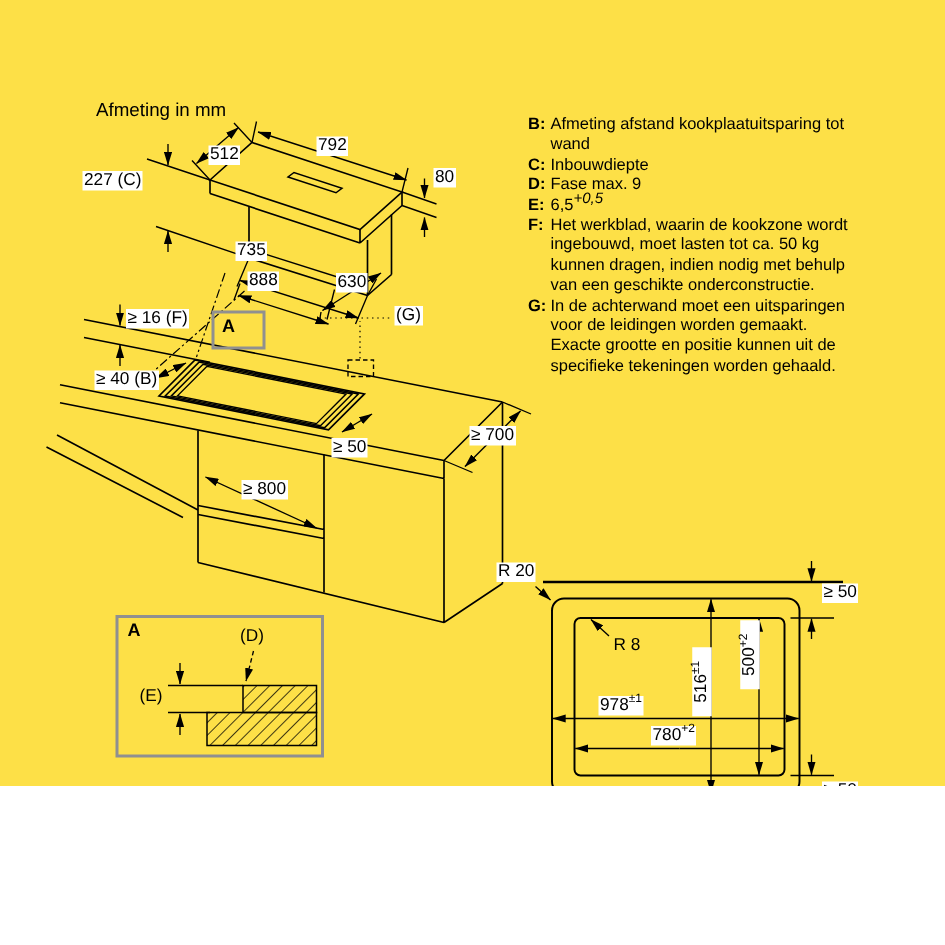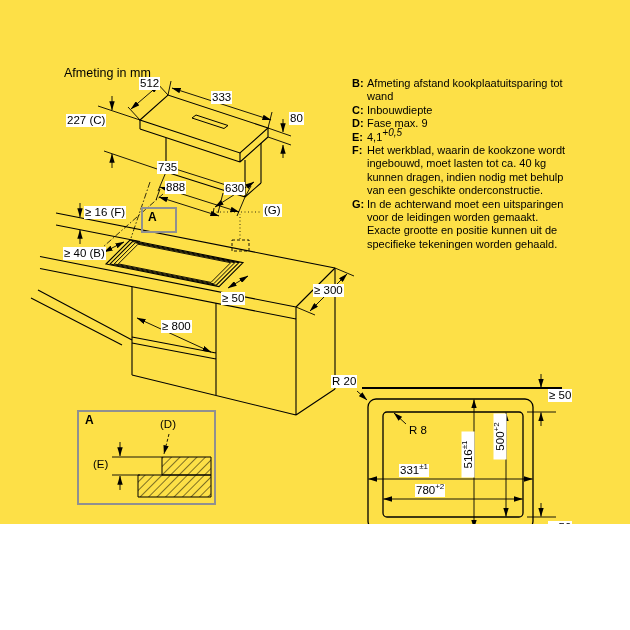--- a/index.html
+++ b/index.html
@@ -170,69 +170,69 @@
         <line x1="541" y1="374" x2="541" y2="387.5" marker-end="url(#ah)"></line>
         <line x1="541" y1="426" x2="541" y2="412.5" marker-end="url(#ah)"></line>
         <line x1="541" y1="503" x2="541" y2="516.5" marker-end="url(#ah)"></line>
         <line x1="541" y1="559" x2="541" y2="545.5" marker-end="url(#ah)"></line>
       </g>
     </g>
   </svg>
 
   <div class="title nobg">Afmeting in mm</div>
 
-  <div class="lbl" style="left:139px;top:77px">512</div>
-  <div class="lbl" style="left:211px;top:91px">333</div>
+  <div class="lbl" style="left:139px;top:97px">512</div>
+  <div class="lbl" style="left:211px;top:91px">792</div>
   <div class="lbl" style="left:289px;top:112px">80</div>
-  <div class="lbl" style="left:66px;top:114px">227 (C)</div>
+  <div class="lbl" style="left:55px;top:114px">227 (C)</div>
   <div class="lbl" style="left:157px;top:161px">735</div>
   <div class="lbl" style="left:165px;top:181px">888</div>
   <div class="lbl" style="left:224px;top:182px">630</div>
 
   <div class="lbl" style="left:84px;top:206px">≥ 16 (F)</div>
   <div class="lbl bold nobg" style="left:147px;top:211px">A</div>
   <div class="lbl" style="left:263px;top:204px">(G)</div>
   <div class="lbl" style="left:63px;top:247px">≥ 40 (B)</div>
   <div class="lbl" style="left:221px;top:292px">≥ 50</div>
-  <div class="lbl" style="left:313px;top:284px">≥ 300</div>
+  <div class="lbl" style="left:313px;top:284px">≥ 700</div>
   <div class="lbl" style="left:161px;top:320px">≥ 800</div>
 
   <div class="lbl bold nobg" style="left:84px;top:414px">A</div>
   <div class="lbl nobg" style="left:159px;top:418px">(D)</div>
   <div class="lbl nobg" style="left:92px;top:458px">(E)</div>
 
   <div class="lbl" style="left:331px;top:375px">R 20</div>
   <div class="lbl nobg" style="left:408px;top:424px">R 8</div>
-  <div class="lbl" style="left:399px;top:464px"><span>331</span><sup>±1</sup></div>
-  <div class="lbl" style="left:415px;top:484px"><span>780</span><sup>+2</sup></div>
+  <div class="lbl" style="left:399px;top:464px"><span>978</span><sup>±1</sup></div>
+  <div class="lbl" style="left:434px;top:484px"><span>780</span><sup>+2</sup></div>
   <div class="lbl rot" style="left:445px;top:448px"><span>516</span><sup>±1</sup></div>
   <div class="lbl rot" style="left:477px;top:430px"><span>500</span><sup>+2</sup></div>
   <div class="lbl" style="left:548px;top:389px">≥ 50</div>
   <div class="lbl" style="left:548px;top:521px">≥ 50</div>
 
   <div class="legend">
     <div class="leg-row">
       <span class="leg-letter">B:</span>
       <span class="leg-text">Afmeting afstand kookplaatuitsparing tot wand</span>
     </div>
     <div class="leg-row">
       <span class="leg-letter">C:</span>
       <span class="leg-text">Inbouwdiepte</span>
     </div>
     <div class="leg-row">
       <span class="leg-letter">D:</span>
       <span class="leg-text">Fase max. 9</span>
     </div>
     <div class="leg-row">
       <span class="leg-letter">E:</span>
-      <span class="leg-text"><span>4,1</span><sup>+0,5</sup></span>
+      <span class="leg-text"><span>6,5</span><sup>+0,5</sup></span>
     </div>
     <div class="leg-row">
       <span class="leg-letter">F:</span>
-      <span class="leg-text">Het werkblad, waarin de kookzone wordt ingebouwd, moet lasten tot ca. 40 kg kunnen dragen, indien nodig met behulp van een geschikte onderconstructie.</span>
+      <span class="leg-text">Het werkblad, waarin de kookzone wordt ingebouwd, moet lasten tot ca. 50 kg kunnen dragen, indien nodig met behulp van een geschikte onderconstructie.</span>
     </div>
     <div class="leg-row">
       <span class="leg-letter">G:</span>
       <span class="leg-text">In de achterwand moet een uitsparingen voor de leidingen worden gemaakt. Exacte grootte en positie kunnen uit de specifieke tekeningen worden gehaald.</span>
     </div>
   </div>
 
 </div>
 
 </body></html>

